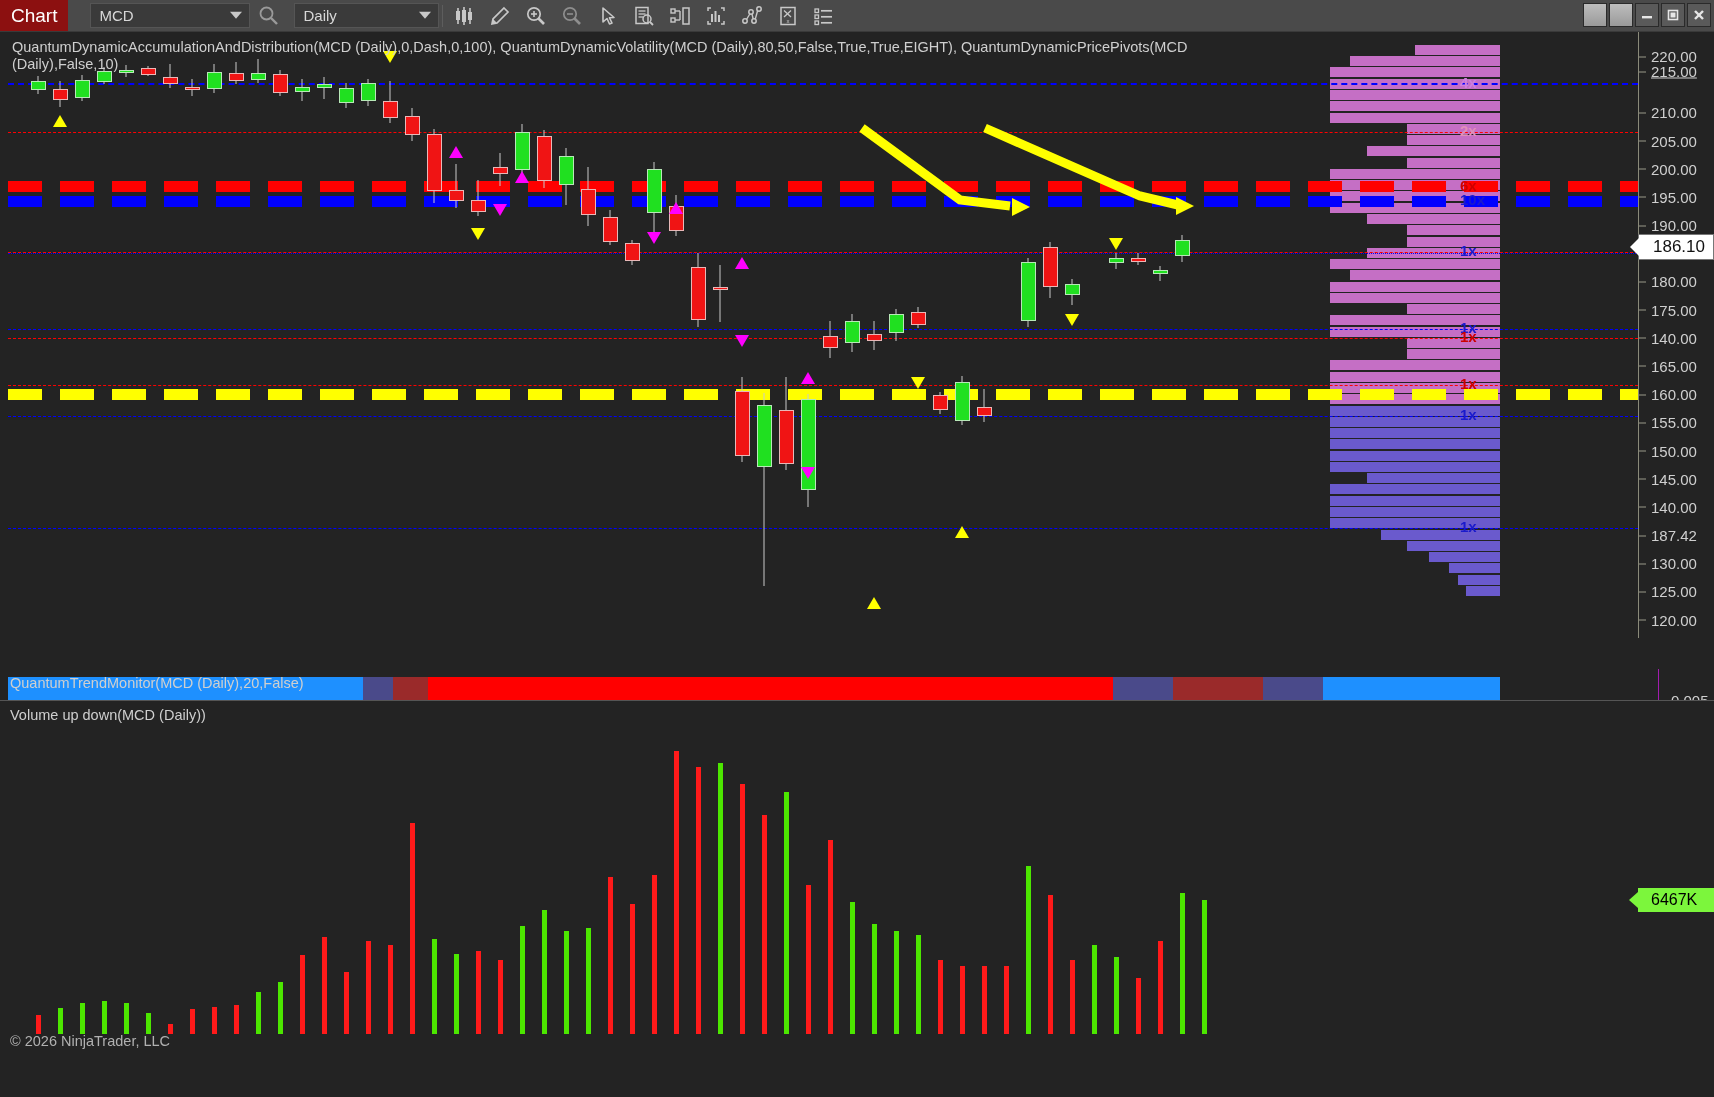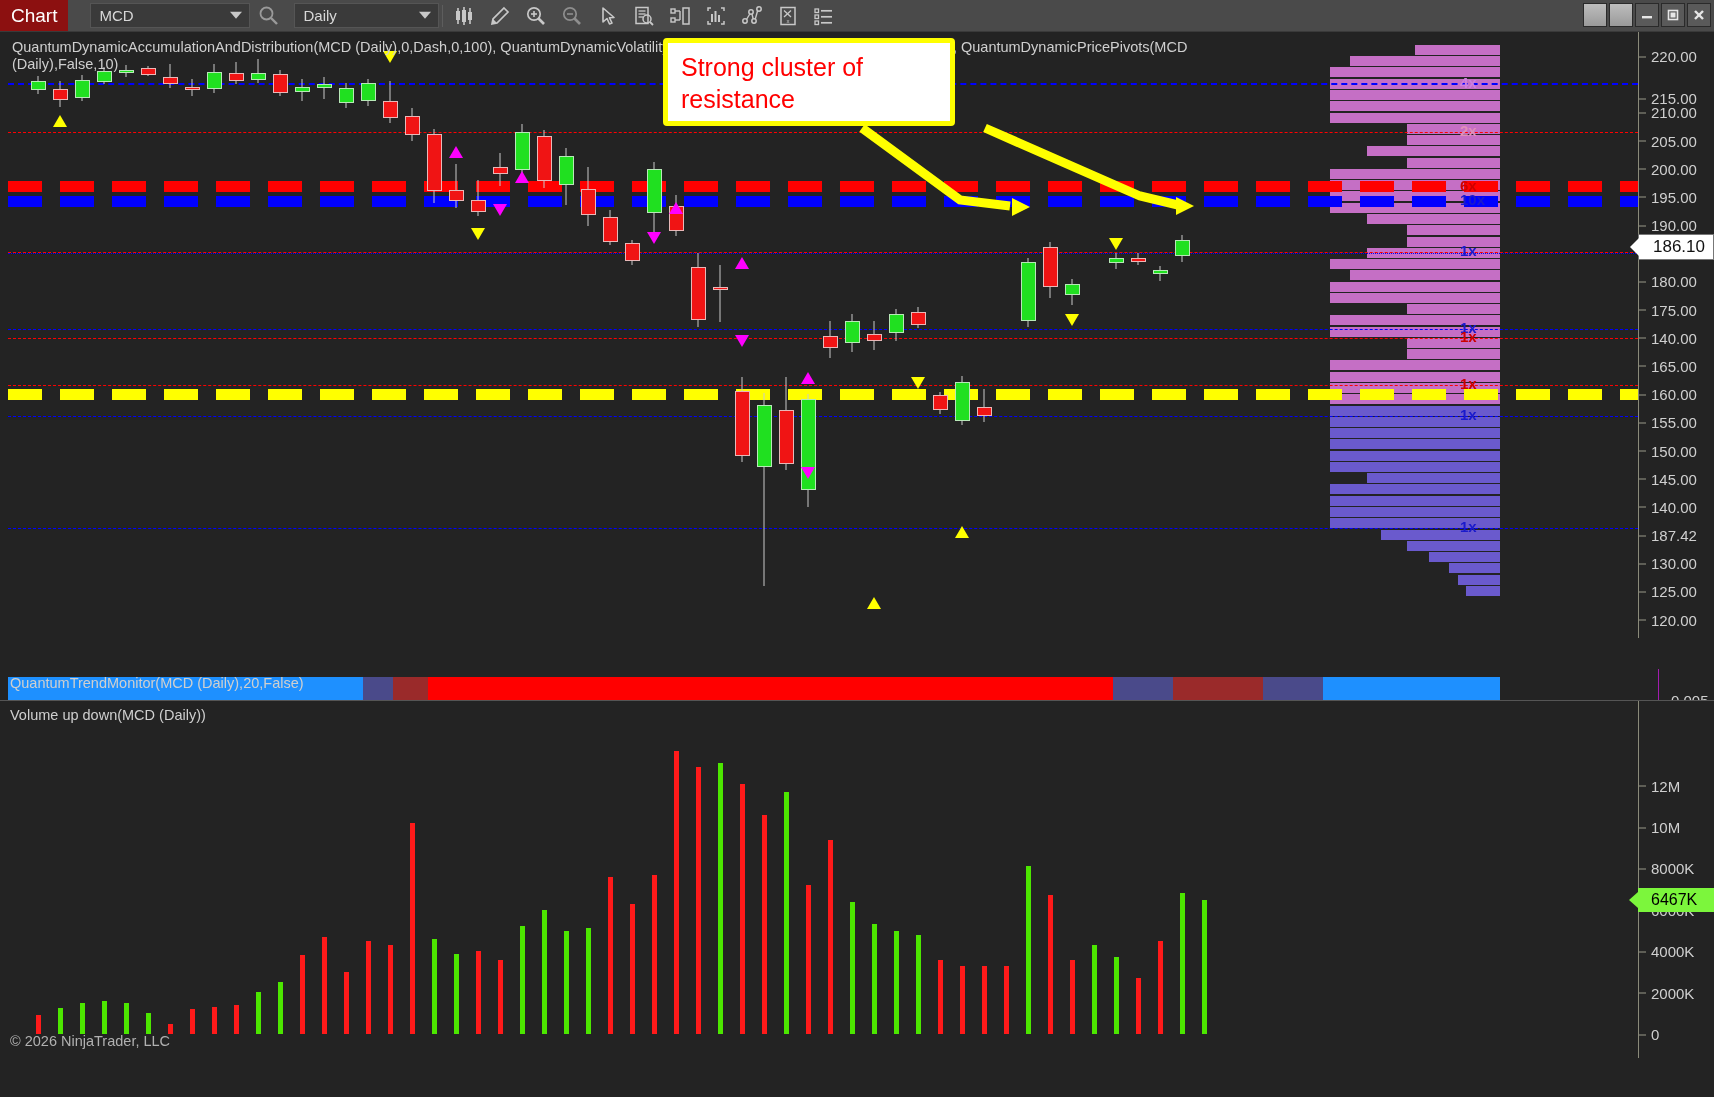--- a/index.html
+++ b/index.html
@@ -610,21 +610,21 @@
         <div style="position: absolute; left: 903px; top: 344.894px; width: 0px; height: 0px; border-left: 7px solid transparent; border-right: 7px solid transparent; border-top: 12px solid rgb(255, 255, 0);"></div>
         <div style="position: absolute; left: 947px; top: 493.648px; width: 0px; height: 0px; border-left: 7px solid transparent; border-right: 7px solid transparent; border-bottom: 12px solid rgb(255, 255, 0);"></div>
         <div style="position: absolute; left: 859px; top: 564.644px; width: 0px; height: 0px; border-left: 7px solid transparent; border-right: 7px solid transparent; border-bottom: 12px solid rgb(255, 255, 0);"></div>
         <div style="position: absolute; left: 1057px; top: 281.787px; width: 0px; height: 0px; border-left: 7px solid transparent; border-right: 7px solid transparent; border-top: 12px solid rgb(255, 255, 0);"></div>
         <div style="position: absolute; left: 1101px; top: 206.283px; width: 0px; height: 0px; border-left: 7px solid transparent; border-right: 7px solid transparent; border-top: 12px solid rgb(255, 255, 0);"></div>
       </div>
     <div class="ind-label" style="left:12px; top:7px;">QuantumDynamicAccumulationAndDistribution(MCD (Daily),0,Dash,0,100), QuantumDynamicVolatility(MCD (Daily),80,50,False,True,True,EIGHT), QuantumDynamicPricePivots(MCD</div>
     <div class="ind-label" style="left:12px; top:24px;">(Daily),False,10)</div>
     <div id="price-axis">
         <div class="axis-tick" style="top: 24.0865px;">220.00</div>
-        <div class="axis-tick" style="top: 66px;">215.00</div>
+        <div class="axis-tick" style="top: 39px; text-decoration: underline;">215.00</div>
         <div class="axis-tick" style="top: 80.4327px;">210.00</div>
         <div class="axis-tick" style="top: 108.606px;">205.00</div>
         <div class="axis-tick" style="top: 136.779px;">200.00</div>
         <div class="axis-tick" style="top: 164.952px;">195.00</div>
         <div class="axis-tick" style="top: 193.125px;">190.00</div>
         <div class="axis-tick" style="top: 221.298px;">185.00</div>
         <div class="axis-tick" style="top: 249.471px;">180.00</div>
         <div class="axis-tick" style="top: 277.644px;">175.00</div>
         <div class="axis-tick" style="top: 305.817px;">140.00</div>
         <div class="axis-tick" style="top: 333.99px;">165.00</div>
@@ -634,24 +634,20 @@
         <div class="axis-tick" style="top: 446.683px;">145.00</div>
         <div class="axis-tick" style="top: 474.856px;">140.00</div>
         <div class="axis-tick" style="top: 503.029px;">187.42</div>
         <div class="axis-tick" style="top: 531.202px;">130.00</div>
         <div class="axis-tick" style="top: 559.375px;">125.00</div>
         <div class="axis-tick" style="top: 587.548px;">120.00</div>
       </div>
     <div id="price-marker" style="top: 202.1px;">186.10</div>
   </div>
 
-  <div id="callout">
-    <div>Strong cluster of</div>
-    <div>resistance</div>
-  </div>
   <svg id="callout-arrows" width="1714" height="1097" style="position:absolute;left:0;top:0;pointer-events:none;z-index:25">
     <g>
       <path d="M862 128 L960 200 L1010 206" stroke="#ffff00" stroke-width="9" fill="none"></path>
       <path d="M1012 198 L1030 207 L1012 216 Z" fill="#ffff00"></path>
     </g>
     <g>
       <path d="M985 128 L1140 196 L1178 205" stroke="#ffff00" stroke-width="9" fill="none"></path>
       <path d="M1176 197 L1194 206 L1176 215 Z" fill="#ffff00"></path>
     </g>
   </svg>
@@ -724,28 +720,19 @@
         <div class="vbar down" style="left: 1040px; height: 138.621px; bottom: 24px;"></div>
         <div class="vbar down" style="left: 1062px; height: 74.4828px; bottom: 24px;"></div>
         <div class="vbar up" style="left: 1084px; height: 88.9655px; bottom: 24px;"></div>
         <div class="vbar up" style="left: 1106px; height: 76.5517px; bottom: 24px;"></div>
         <div class="vbar down" style="left: 1128px; height: 55.8621px; bottom: 24px;"></div>
         <div class="vbar down" style="left: 1150px; height: 93.1034px; bottom: 24px;"></div>
         <div class="vbar up" style="left: 1172px; height: 140.69px; bottom: 24px;"></div>
         <div class="vbar up" style="left: 1194px; height: 133.8px; bottom: 24px;"></div>
       </div>
     <div id="vol-label">Volume up down(MCD (Daily))</div>
-    <div id="vol-axis">
-        <div class="axis-tick" style="top: 84.7241px;">12M</div>
-        <div class="axis-tick" style="top: 126.103px;">10M</div>
-        <div class="axis-tick" style="top: 167.483px;">8000K</div>
-        <div class="axis-tick" style="top: 208.862px;">6000K</div>
-        <div class="axis-tick" style="top: 250.241px;">4000K</div>
-        <div class="axis-tick" style="top: 291.621px;">2000K</div>
-        <div class="axis-tick" style="top: 333px;">0</div>
-      </div>
     <div id="vol-marker" style="top: 187.2px;">6467K</div>
   </div>
 
   <div id="copyright">© 2026 NinjaTrader, LLC</div>
 
 
 </div>
 
 </body></html>

